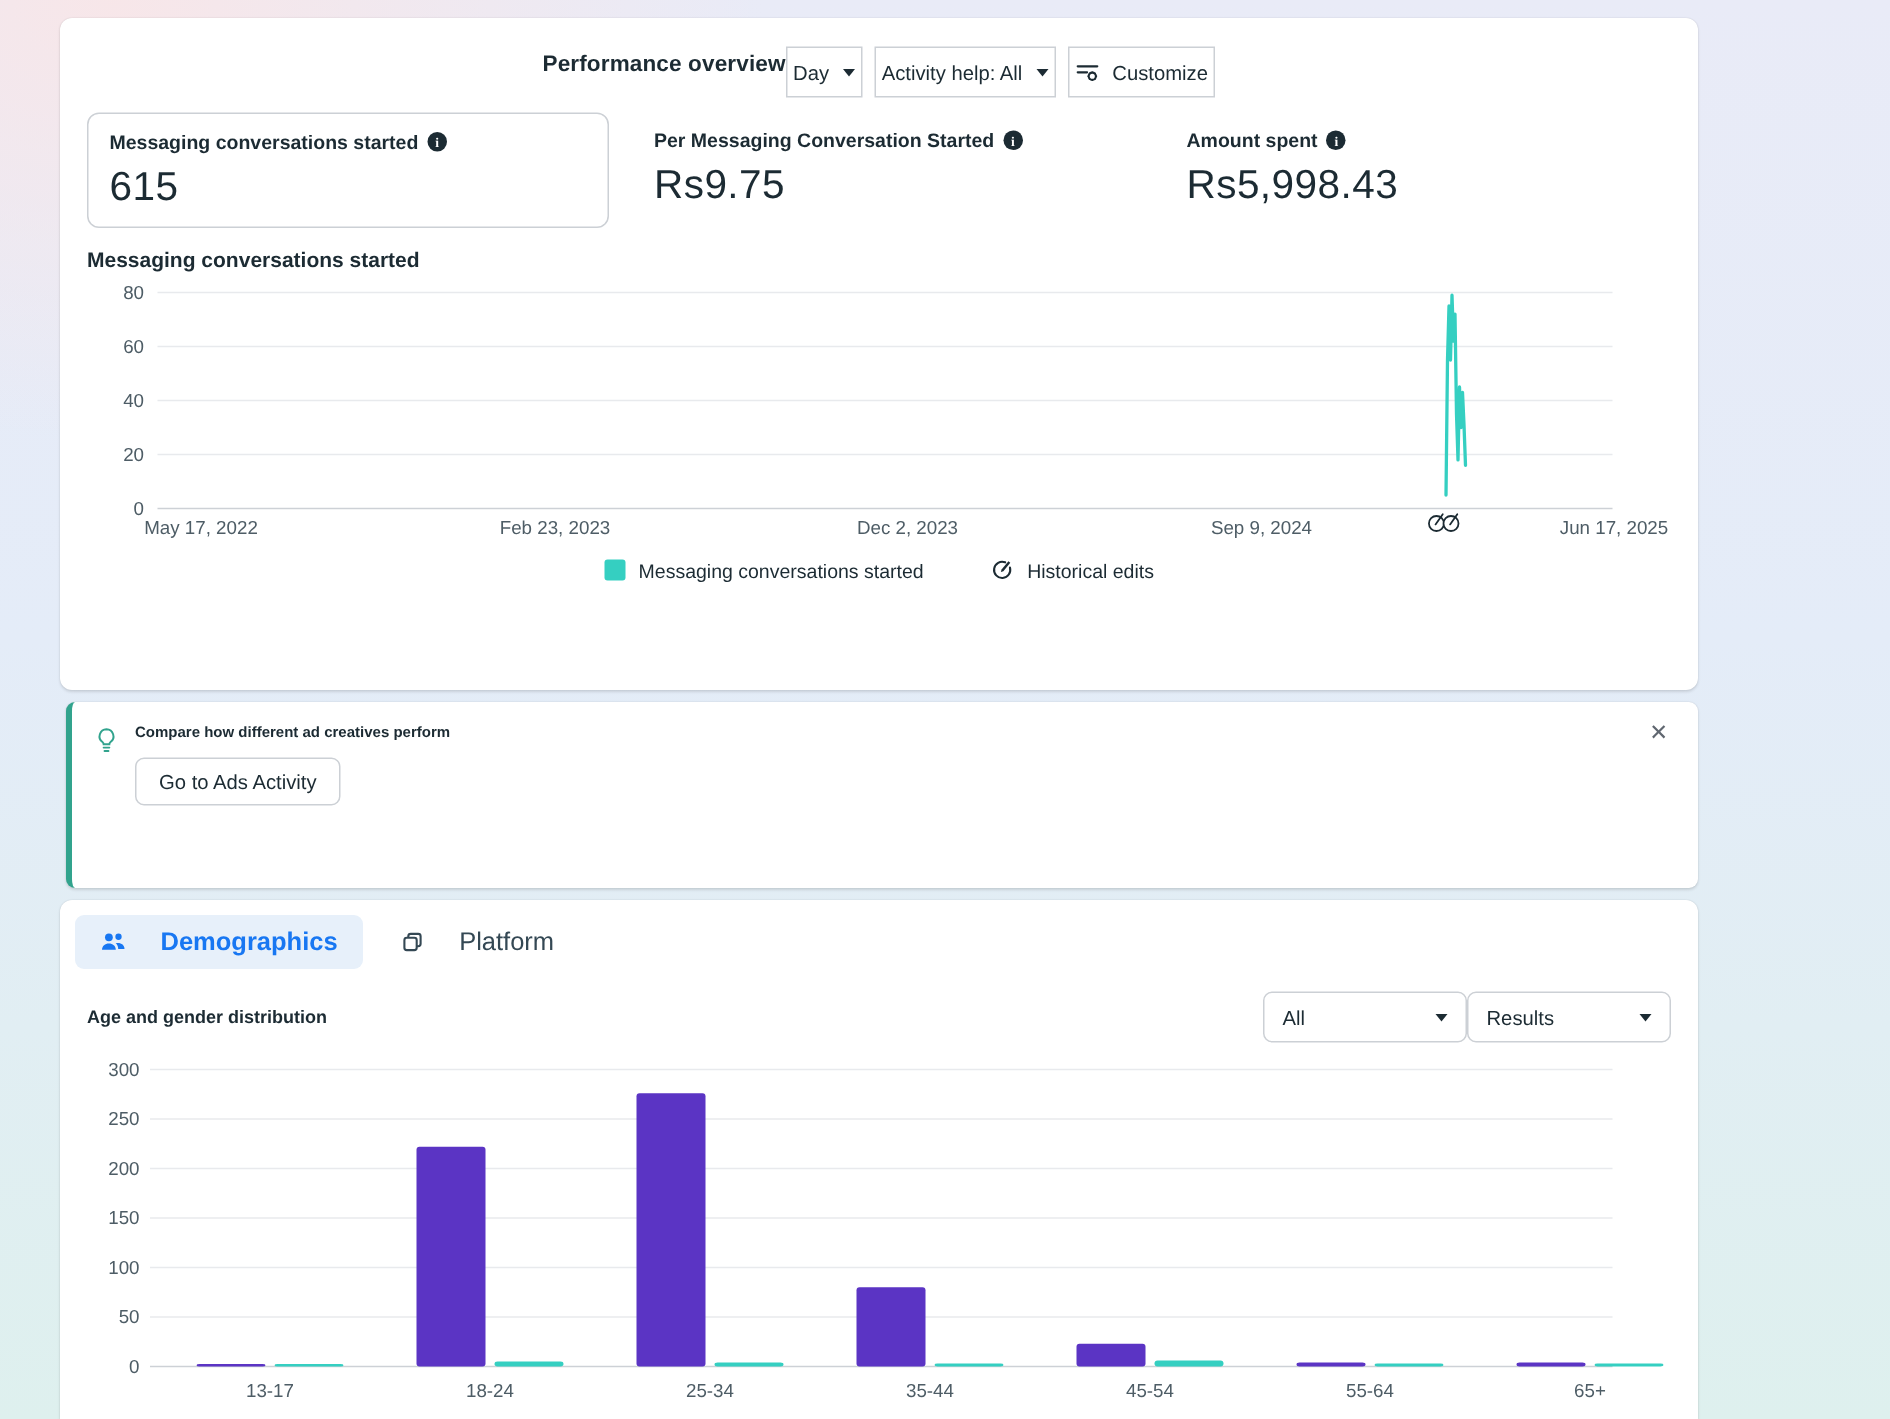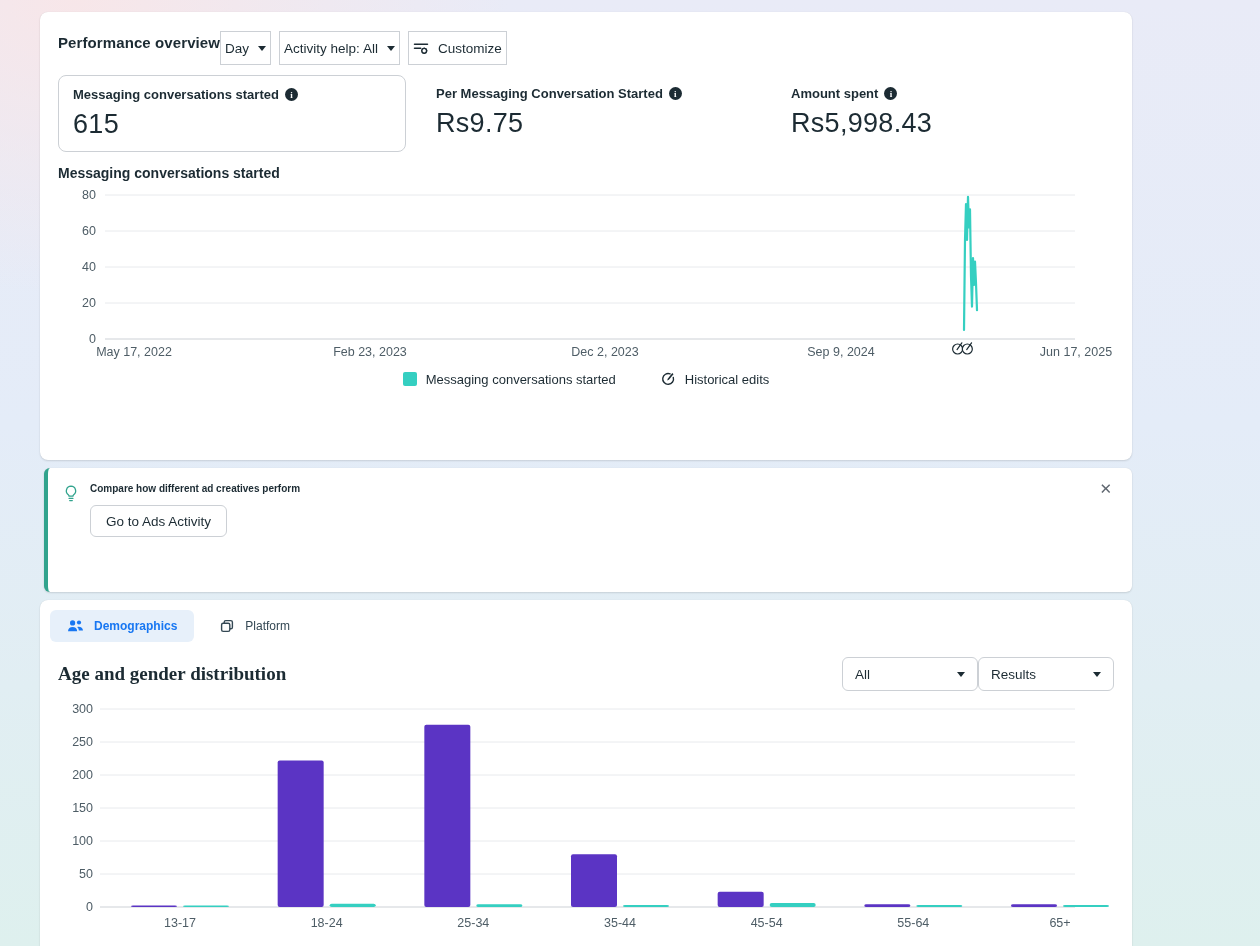--- a/index.html
+++ b/index.html
@@ -6,21 +6,21 @@
   .page{
     position:relative;width:1260px;height:946px;overflow:hidden;
     font-family:"Liberation Sans",sans-serif;color:#1c2b33;
     background:
       radial-gradient(620px 420px at 6% 0%, rgba(248,230,232,.95), rgba(248,230,232,0) 70%),
       linear-gradient(180deg,#e9ebf7 0%,#e4ecf8 45%,#def0ee 100%);
   }
   .card{position:absolute;background:#fff;box-sizing:border-box;
     box-shadow:0 1px 2px rgba(0,0,0,.12),0 0 1px rgba(0,0,0,.10);}
   .card-overview{left:40px;top:12px;width:1092px;height:448px;border-radius:8px;padding:22px 18px 0;}
-  .card-head{display:flex;justify-content:flex-start;align-items:flex-start;}
+  .card-head{display:flex;justify-content:center;align-items:flex-start;}
   .page-title{margin:0;font-size:15px;font-weight:700;letter-spacing:.1px;}
   .controls{display:flex;gap:8px;margin-top:-3px;}
   .btn{display:inline-flex;align-items:center;gap:9px;height:34px;padding:0 4px;
     border:1px solid #ccd0d5;border-radius:0;background:#fff;font-family:inherit;
     font-size:13.5px;color:#1c2b33;cursor:pointer;white-space:nowrap;}
   .caret{width:0;height:0;border-left:4.5px solid transparent;border-right:4.5px solid transparent;
     border-top:5.5px solid #1c2b33;margin-top:1px;}
   .metrics{display:flex;margin-top:10px;}
   .metric{width:355px;box-sizing:border-box;padding:11px 0 0 16px;}
   .metric.selected{width:348px;padding:11px 14px;border:1px solid #ccd0d5;border-radius:8px;margin-right:14px;}
@@ -40,25 +40,25 @@
     box-shadow:0 1px 2px rgba(0,0,0,.12),0 0 1px rgba(0,0,0,.10);
     display:flex;padding:15px 16px 0 14px;}
   .banner-icon-col{width:28px;padding-top:1px;}
   .banner-title{font-size:10px;font-weight:700;}
   .banner-body{margin:7px 0 0;font-size:13.5px;line-height:18px;max-width:1005px;color:#1c2b33;}
   .banner-btn{margin-top:11px;height:32px;padding:0 15px;border:1px solid #ccd0d5;border-radius:6px;
     background:#fff;font-family:inherit;font-size:13.5px;color:#1c2b33;cursor:pointer;}
   .close{position:absolute;top:13px;right:20px;font-size:15px;color:#606770;cursor:pointer;line-height:1;}
   .card-breakdown{left:40px;top:600px;width:1092px;height:346px;border-radius:8px 8px 0 0;padding:10px 18px 0;}
   .tabs{display:flex;gap:8px;margin-left:-8px;}
-  .tab{display:flex;align-items:center;gap:10px;padding:8px 17px;border-radius:6px;
-    font-size:12px;color:#344854;cursor:pointer;}
+  .tab{display:flex;align-items:center;gap:23px;padding:8px 17px;border-radius:6px;
+    font-size:17px;color:#344854;cursor:pointer;}
   .tab.active{background:#e7f0fa;color:#1877f2;font-weight:700;}
   .section-head{display:flex;justify-content:space-between;align-items:center;margin-top:15px;}
-  .section-title{margin:0;font-size:19px;font-weight:700;font-family:Liberation Serif, serif;}
+  .section-title{margin:0;font-size:12px;font-weight:700;}
   .filters{display:flex;gap:0;}
   .select{width:136px;height:34px;box-sizing:border-box;border:1px solid #ccd0d5;border-radius:6px;
     background:#fff;display:flex;align-items:center;justify-content:space-between;
     padding:0 12px;font-family:inherit;font-size:13.5px;color:#1c2b33;cursor:pointer;}
   .divider-gap{height:8px;}
 </style>
 </head>
 <body>
 
 <div class="page">

